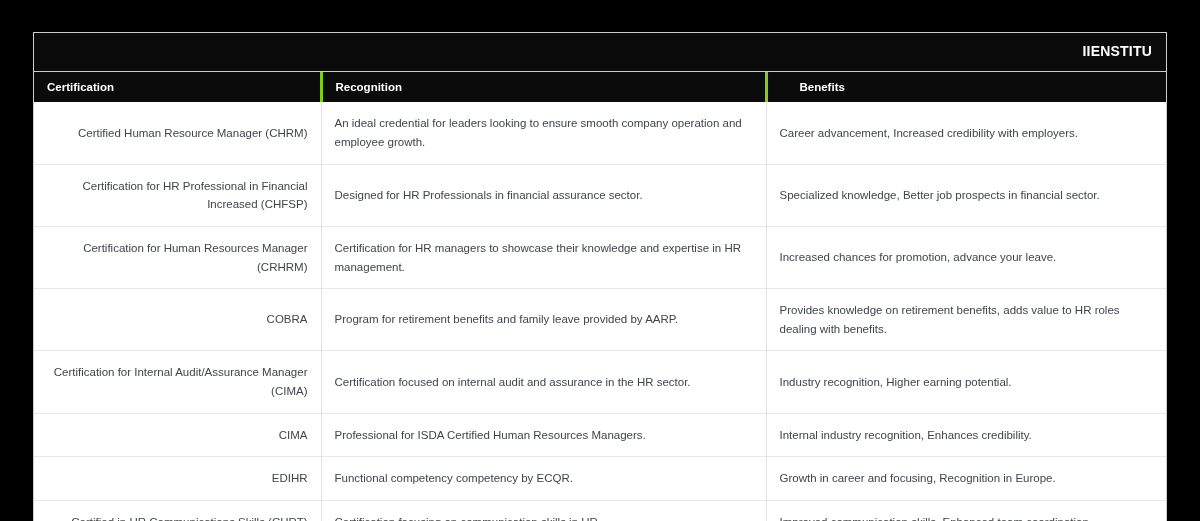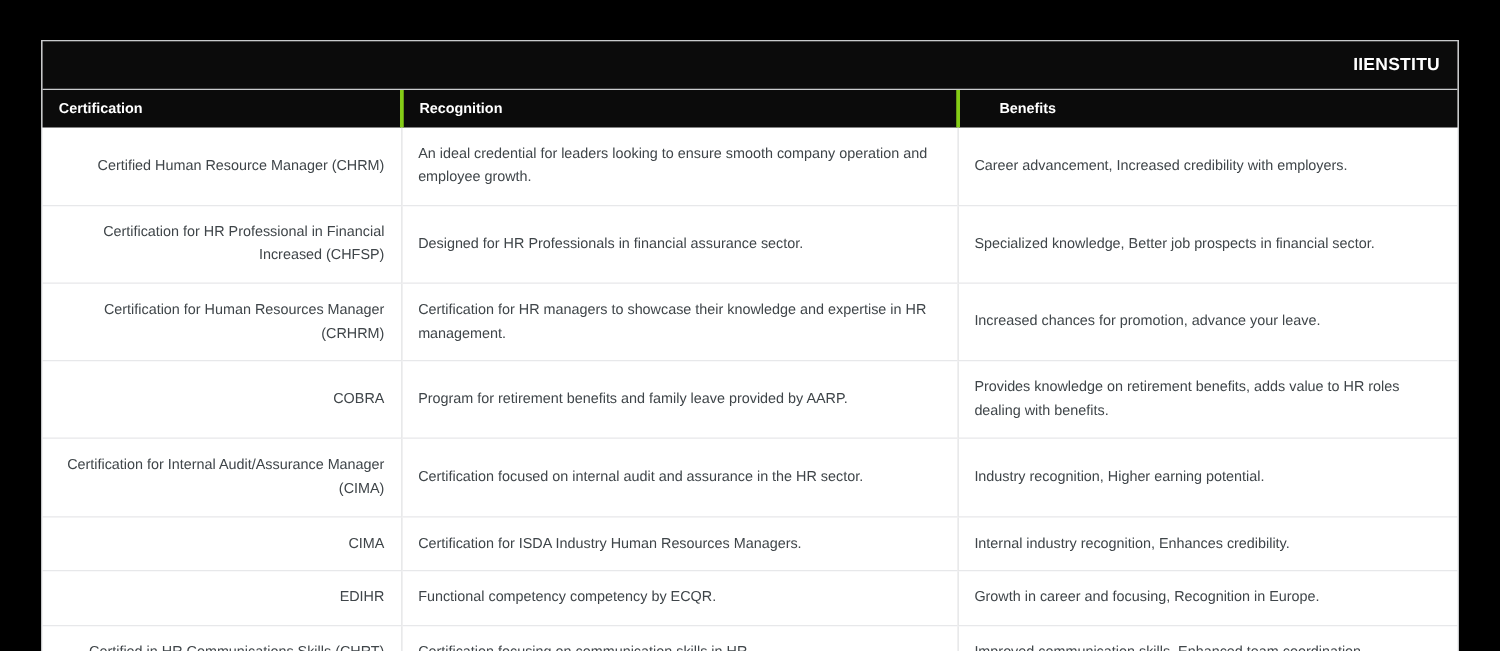--- a/index.html
+++ b/index.html
@@ -135,21 +135,21 @@
             <td class="cell-desc">Program for retirement benefits and family leave provided by AARP.</td>
             <td class="cell-benefits">Provides knowledge on retirement benefits, adds value to HR roles dealing with benefits.</td>
           </tr>
           <tr>
             <td class="cell-cert">Certification for Internal Audit/Assurance Manager (CIMA)</td>
             <td class="cell-desc">Certification focused on internal audit and assurance in the HR sector.</td>
             <td class="cell-benefits">Industry recognition, Higher earning potential.</td>
           </tr>
           <tr>
             <td class="cell-cert">CIMA</td>
-            <td class="cell-desc">Certification for ISDA Industry Human Resources Managers.</td>
+            <td class="cell-desc">Professional for ISDA Certified Human Resources Managers.</td>
             <td class="cell-benefits">Internal industry recognition, Enhances credibility.</td>
           </tr>
           <tr>
             <td class="cell-cert">EDIHR</td>
             <td class="cell-desc">Functional competency competency by ECQR.</td>
             <td class="cell-benefits">Growth in career and focusing, Recognition in Europe.</td>
           </tr>
           <tr>
             <td class="cell-cert">Certified in HR Communications Skills (CHRT)</td>
             <td class="cell-desc">Certification focusing on communication skills in HR.</td>

